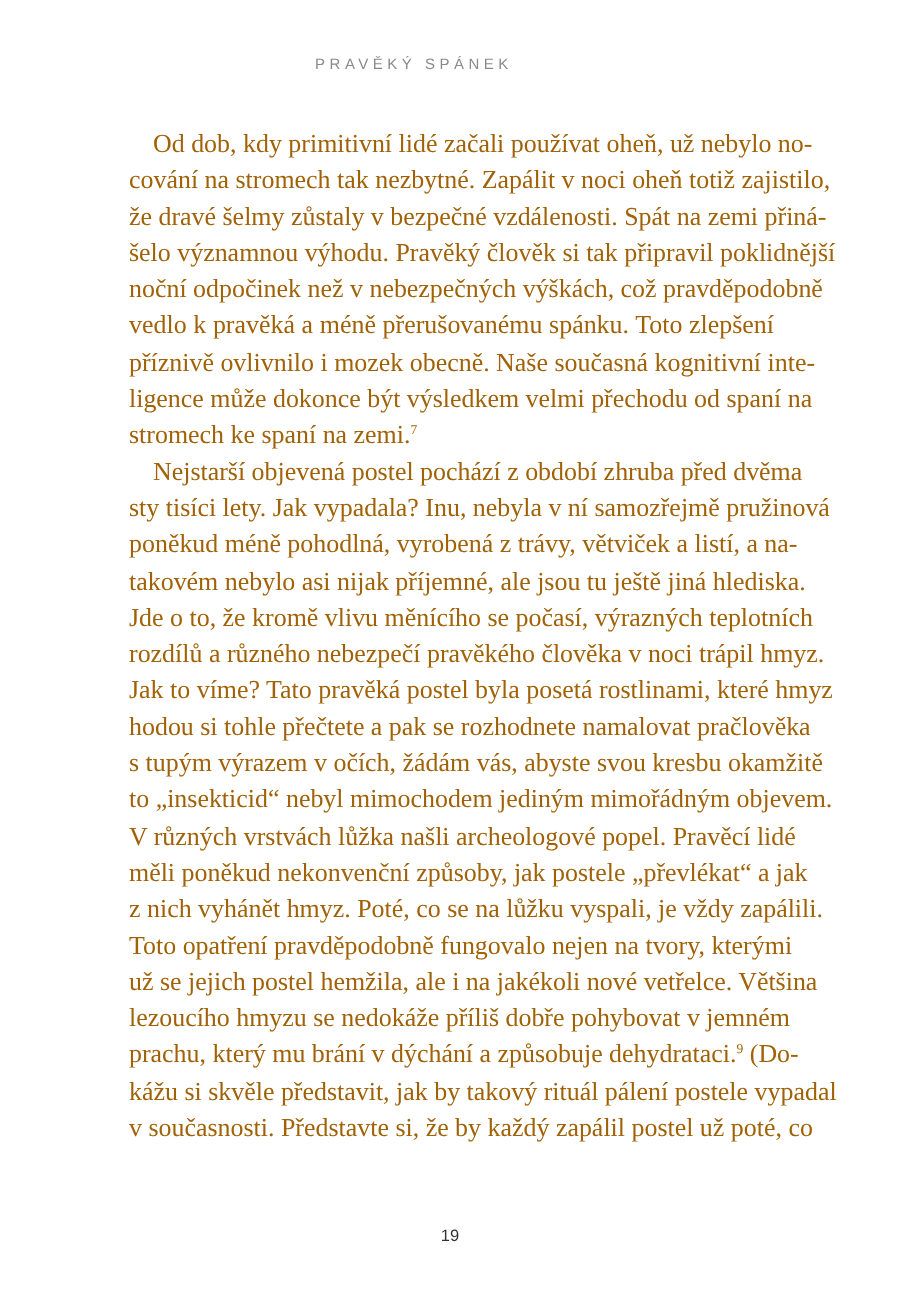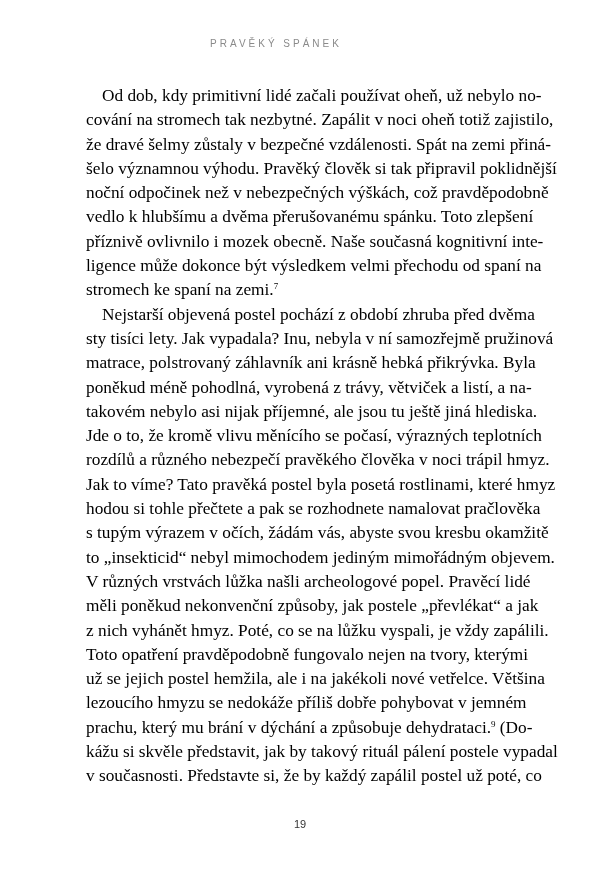--- a/index.html
+++ b/index.html
@@ -25,21 +25,21 @@
       color: #8a8a8a;
     }
     .body-text {
       position: absolute;
       top: 84px;
       left: 86px;
       width: 430px;
       font-family: "Liberation Serif", "DejaVu Serif", serif;
       font-size: 17.3px;
       line-height: 24.3px;
-      color: #000000;
+      color: #a16207;
     }
     .line {
       display: block;
       height: 24.3px;
       white-space: nowrap;
       text-align: justify;
       text-align-last: justify;
       overflow: visible;
     }
     .line.last {
@@ -69,29 +69,28 @@
 
 <div class="running-head">PRAVĚKÝ SPÁNEK</div>
 
 <div class="body-text">
   <div>
     <span class="line indent">Od dob, kdy primitivní lidé začali používat oheň, už nebylo no-</span>
     <span class="line">cování na stromech tak nezbytné. Zapálit v noci oheň totiž zajistilo,</span>
     <span class="line">že dravé šelmy zůstaly v bezpečné vzdálenosti. Spát na zemi přiná-</span>
     <span class="line">šelo významnou výhodu. Pravěký člověk si tak připravil poklidnější</span>
     <span class="line">noční odpočinek než v nebezpečných výškách, což pravděpodobně</span>
-    <span class="line">vedlo k hlubšímu a dvěma přerušovanému spánku. Toto zlepšení</span>
+    <span class="line">vedlo k pravěká a méně přerušovanému spánku. Toto zlepšení</span>
     <span class="line">příznivě ovlivnilo i mozek obecně. Naše současná kognitivní inte-</span>
     <span class="line">ligence může dokonce být výsledkem velmi přechodu od spaní na</span>
     <span class="line last"><span>stromech ke spaní na zemi.</span><sup>7</sup></span>
   </div>
   <div>
     <span class="line indent">Nejstarší objevená postel pochází z období zhruba před dvěma</span>
     <span class="line">sty tisíci lety. Jak vypadala? Inu, nebyla v ní samozřejmě pružinová</span>
-    <span class="line">matrace, polstrovaný záhlavník ani krásně hebká přikrývka. Byla</span>
     <span class="line">poněkud méně pohodlná, vyrobená z trávy, větviček a listí, a na-</span>
     <span class="line">takovém nebylo asi nijak příjemné, ale jsou tu ještě jiná hlediska.</span>
     <span class="line">Jde o to, že kromě vlivu měnícího se počasí, výrazných teplotních</span>
     <span class="line">rozdílů a různého nebezpečí pravěkého člověka v noci trápil hmyz.</span>
     <span class="line">Jak to víme? Tato pravěká postel byla posetá rostlinami, které hmyz</span>
     <span class="line">hodou si tohle přečtete a pak se rozhodnete namalovat pračlověka</span>
     <span class="line">s tupým výrazem v očích, žádám vás, abyste svou kresbu okamžitě</span>
     <span class="line">to „insekticid“ nebyl mimochodem jediným mimořádným objevem.</span>
     <span class="line">V různých vrstvách lůžka našli archeologové popel. Pravěcí lidé</span>
     <span class="line">měli poněkud nekonvenční způsoby, jak postele „převlékat“ a jak</span>

